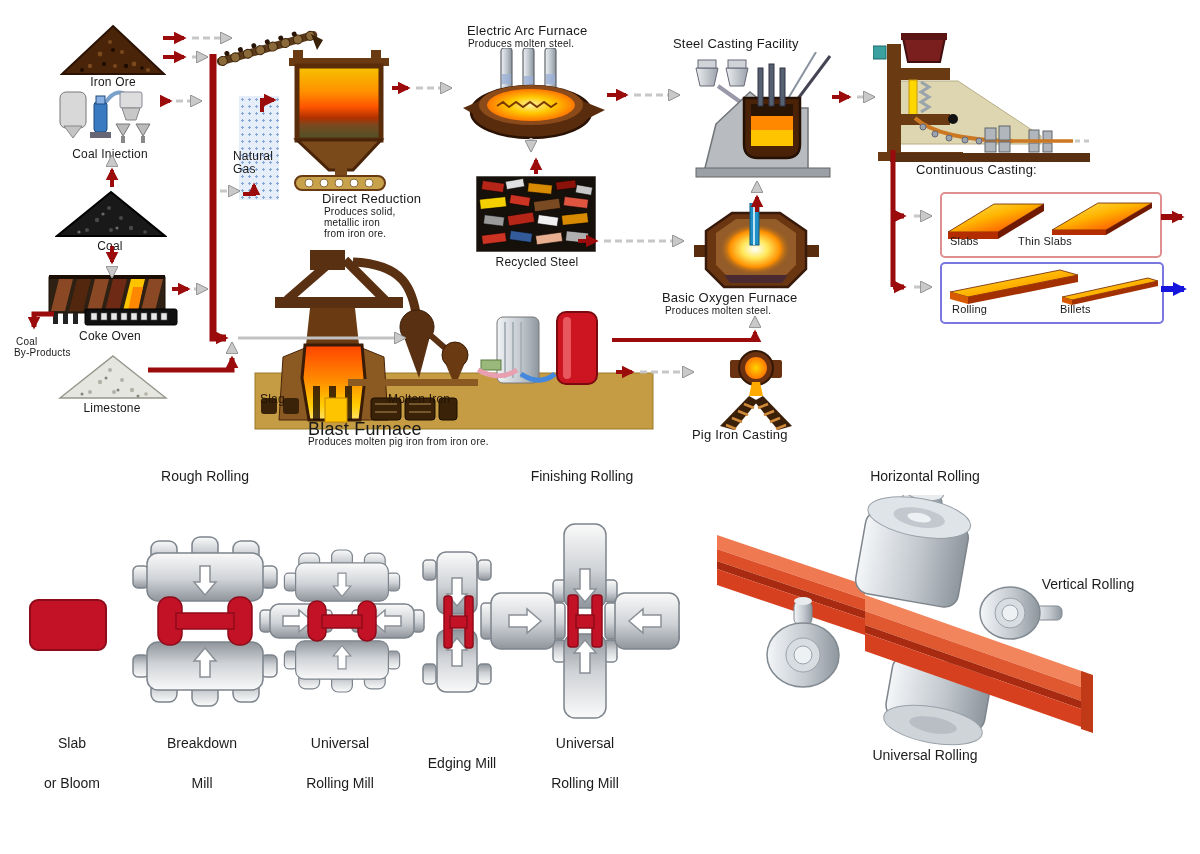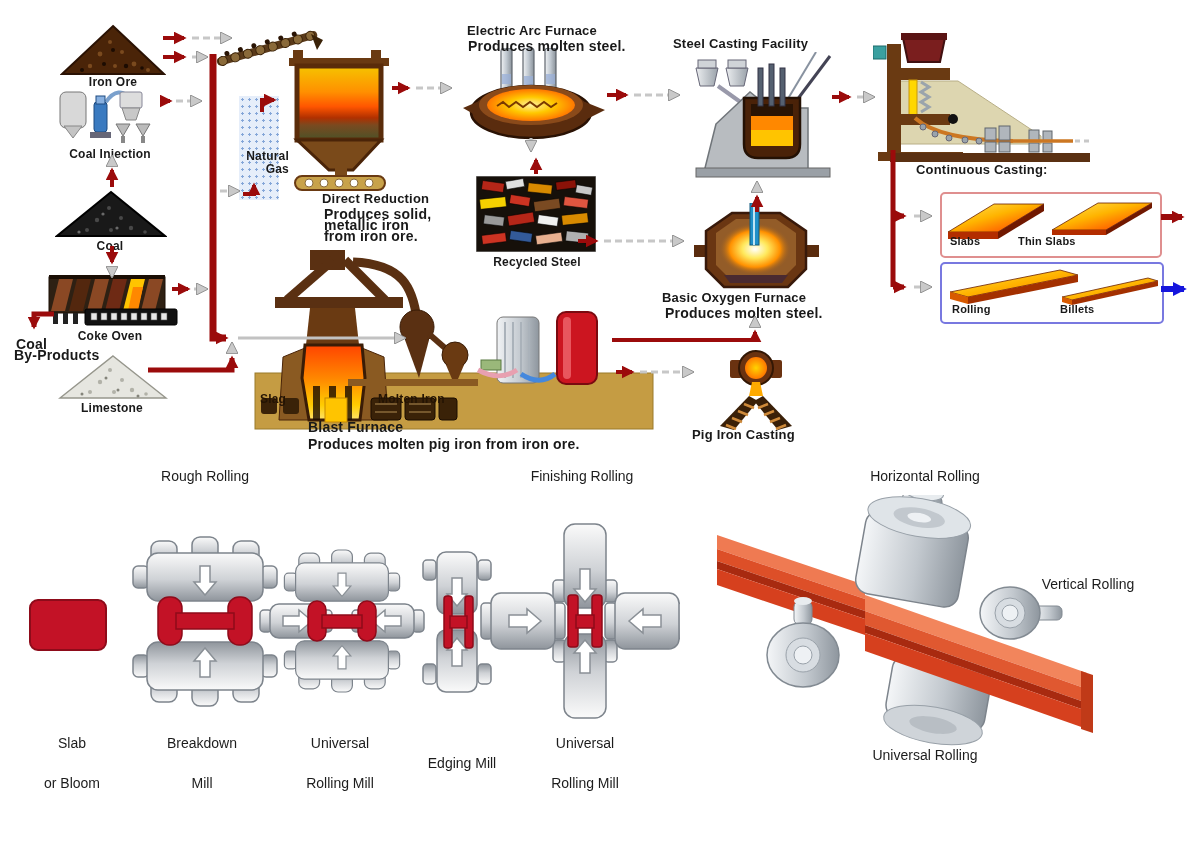--- a/index.html
+++ b/index.html
@@ -1,22 +1,22 @@
 <!DOCTYPE html>
 <html><head>
 <meta charset="utf-8">
 <style>
   html,body{margin:0;padding:0;background:#fff}
   #c{position:relative;width:1200px;height:854px;background:#fff;overflow:hidden;
      font-family:"Liberation Sans",sans-serif}
   .g{position:absolute}
-  .L{position:absolute;font-weight:bold;font-size:12px;line-height:1.06;color:#191919;
+  .L{position:absolute;font-weight:normal;font-size:12px;line-height:1.06;color:#191919;
      white-space:nowrap;letter-spacing:.2px}
-  .c{transform:translateX(-50%);text-align:right}
-  .s10{font-size:14px}.s11{font-size:11px}.s13{font-size:13px}.s14{font-size:14px}
+  .c{transform:translateX(-50%);text-align:left}
+  .s10{font-size:10px}.s11{font-size:11px}.s13{font-size:13px}.s14{font-size:18px}
   .wrap{white-space:normal;width:62px}
   .B{position:absolute;font-size:14px;color:#1c1c1c;white-space:nowrap;
      transform:translateX(-50%);font-weight:400}
   .box{position:absolute;border-radius:5px}
   #sbox{left:940px;top:192px;width:218px;height:62px;border:2px solid #df8f8f}
   #bbox{left:940px;top:262px;width:220px;height:58px;border:2px solid #7878e0}
   .ng{position:absolute;left:239px;top:96px;width:40px;height:104px;
       background-color:#e6eefa;background-image:radial-gradient(#84a6d8 1.2px,transparent 1.4px);
       background-size:7px 7px}
   svg{display:block}
@@ -609,39 +609,39 @@
         <ellipse cx="0" cy="-54" rx="9" ry="4" fill="#e8ecef"></ellipse>
         <ellipse cx="0" cy="0" rx="36" ry="32" fill="url(#usil)" stroke="#828a92" stroke-width="1.5"></ellipse>
         <circle cx="0" cy="0" r="17" fill="#d8dde2" stroke="#9aa2aa"></circle>
         <circle cx="0" cy="0" r="9" fill="#eef1f4" stroke="#9aa2aa"></circle>
       </g>
     </svg>
   </div>
 
   <div class="L c" style="left:113px;top:76px">Iron Ore</div>
   <div class="L c" style="left:110px;top:148px">Coal Injection</div>
-  <div class="L c wrap" style="left:258px;top:150px">Natural Gas</div>
+  <div class="L c wrap" style="left:264px;top:150px">Natural Gas</div>
   <div class="L c" style="left:110px;top:240px">Coal</div>
   <div class="L c" style="left:110px;top:330px">Coke Oven</div>
   <div class="L s10" style="left:16px;top:337px">Coal</div>
   <div class="L s10" style="left:14px;top:348px">By-Products</div>
   <div class="L c" style="left:112px;top:402px">Limestone</div>
   <div class="L s13" style="left:322px;top:192px">Direct Reduction</div>
   <div class="L s10" style="left:324px;top:207px">Produces solid,</div>
   <div class="L s10" style="left:324px;top:218px">metallic iron</div>
   <div class="L s10" style="left:324px;top:229px">from iron ore.</div>
   <div class="L c" style="left:537px;top:256px">Recycled Steel</div>
   <div class="L s13" style="left:467px;top:24px">Electric Arc Furnace</div>
   <div class="L s10" style="left:468px;top:39px">Produces molten steel.</div>
   <div class="L s13" style="left:673px;top:37px">Steel Casting Facility</div>
   <div class="L s13" style="left:662px;top:291px">Basic Oxygen Furnace</div>
   <div class="L s10" style="left:665px;top:306px">Produces molten steel.</div>
   <div class="L s13" style="left:692px;top:428px">Pig Iron Casting</div>
   <div class="L" style="left:260px;top:393px;color:#241404">Slag</div>
-  <div class="L" style="left:378px;top:393px;color:#241404">Molten Iron</div>
+  <div class="L" style="left:388px;top:393px;color:#241404">Molten Iron</div>
   <div class="L s14" style="left:308px;top:420px">Blast Furnace</div>
   <div class="L s10" style="left:308px;top:437px">Produces molten pig iron from iron ore.</div>
   <div class="L s13" style="left:916px;top:163px">Continuous Casting:</div>
 
   <div class="B" style="left:205px;top:468px">Rough Rolling</div>
   <div class="B" style="left:582px;top:468px">Finishing Rolling</div>
   <div class="B" style="left:925px;top:468px">Horizontal Rolling</div>
   <div class="B" style="left:1088px;top:576px">Vertical Rolling</div>
   <div class="B" style="left:925px;top:747px">Universal Rolling</div>
   <div class="B" style="left:72px;top:735px">Slab</div>

